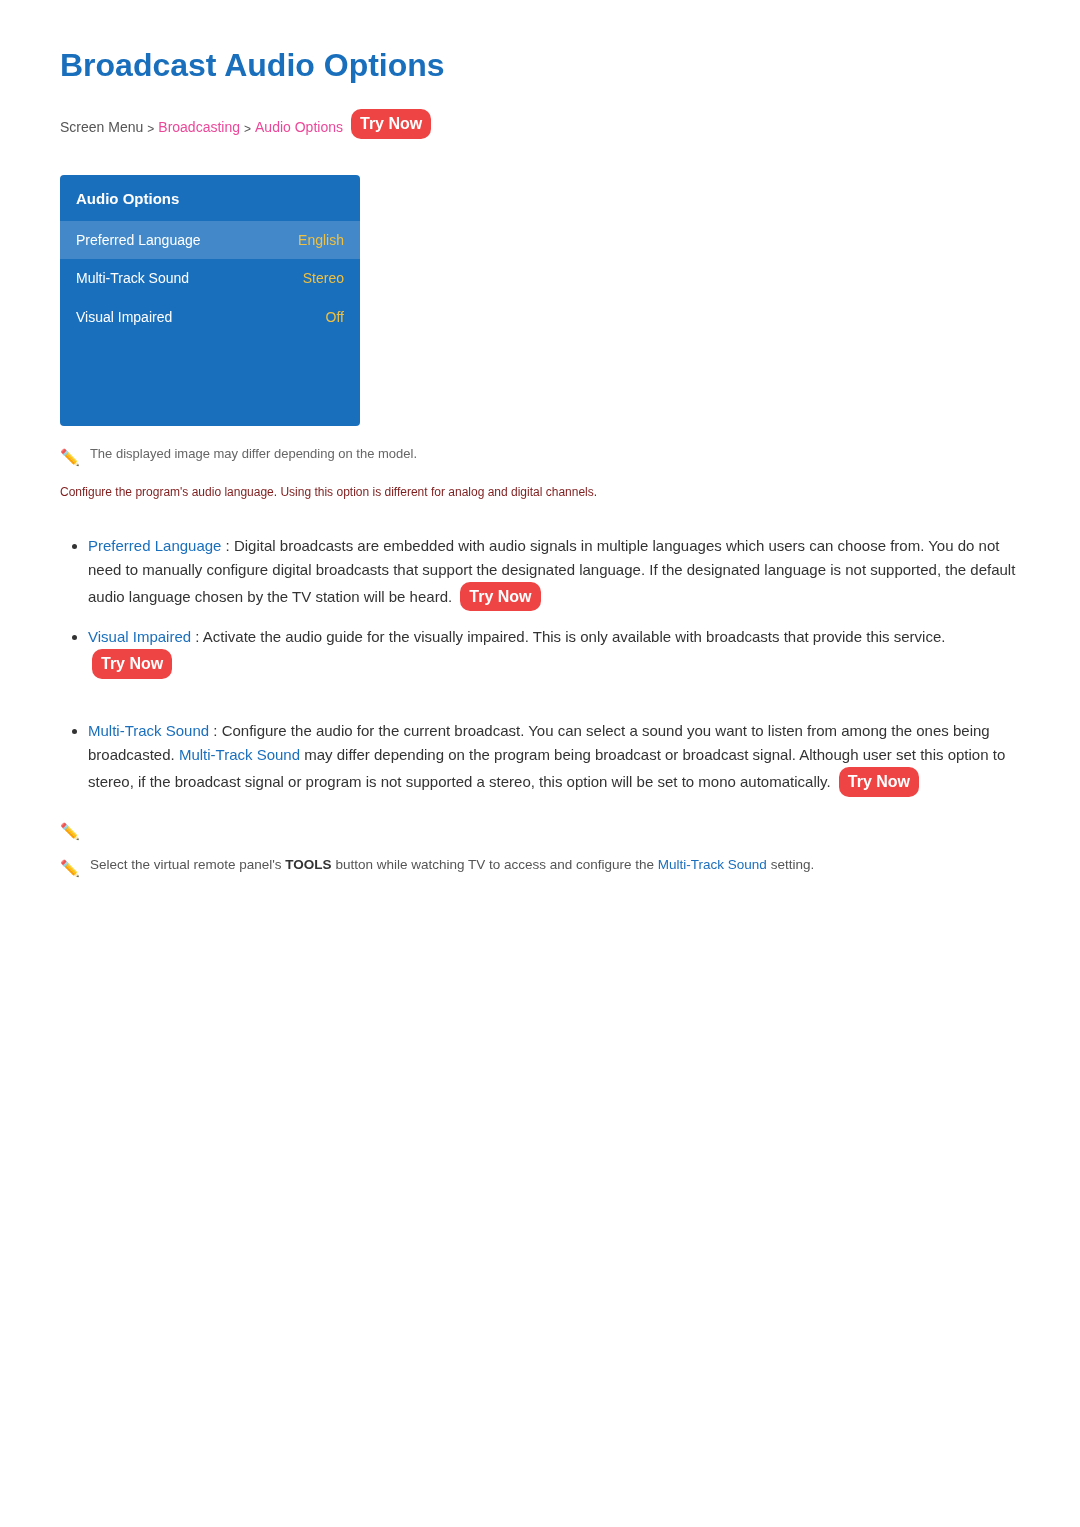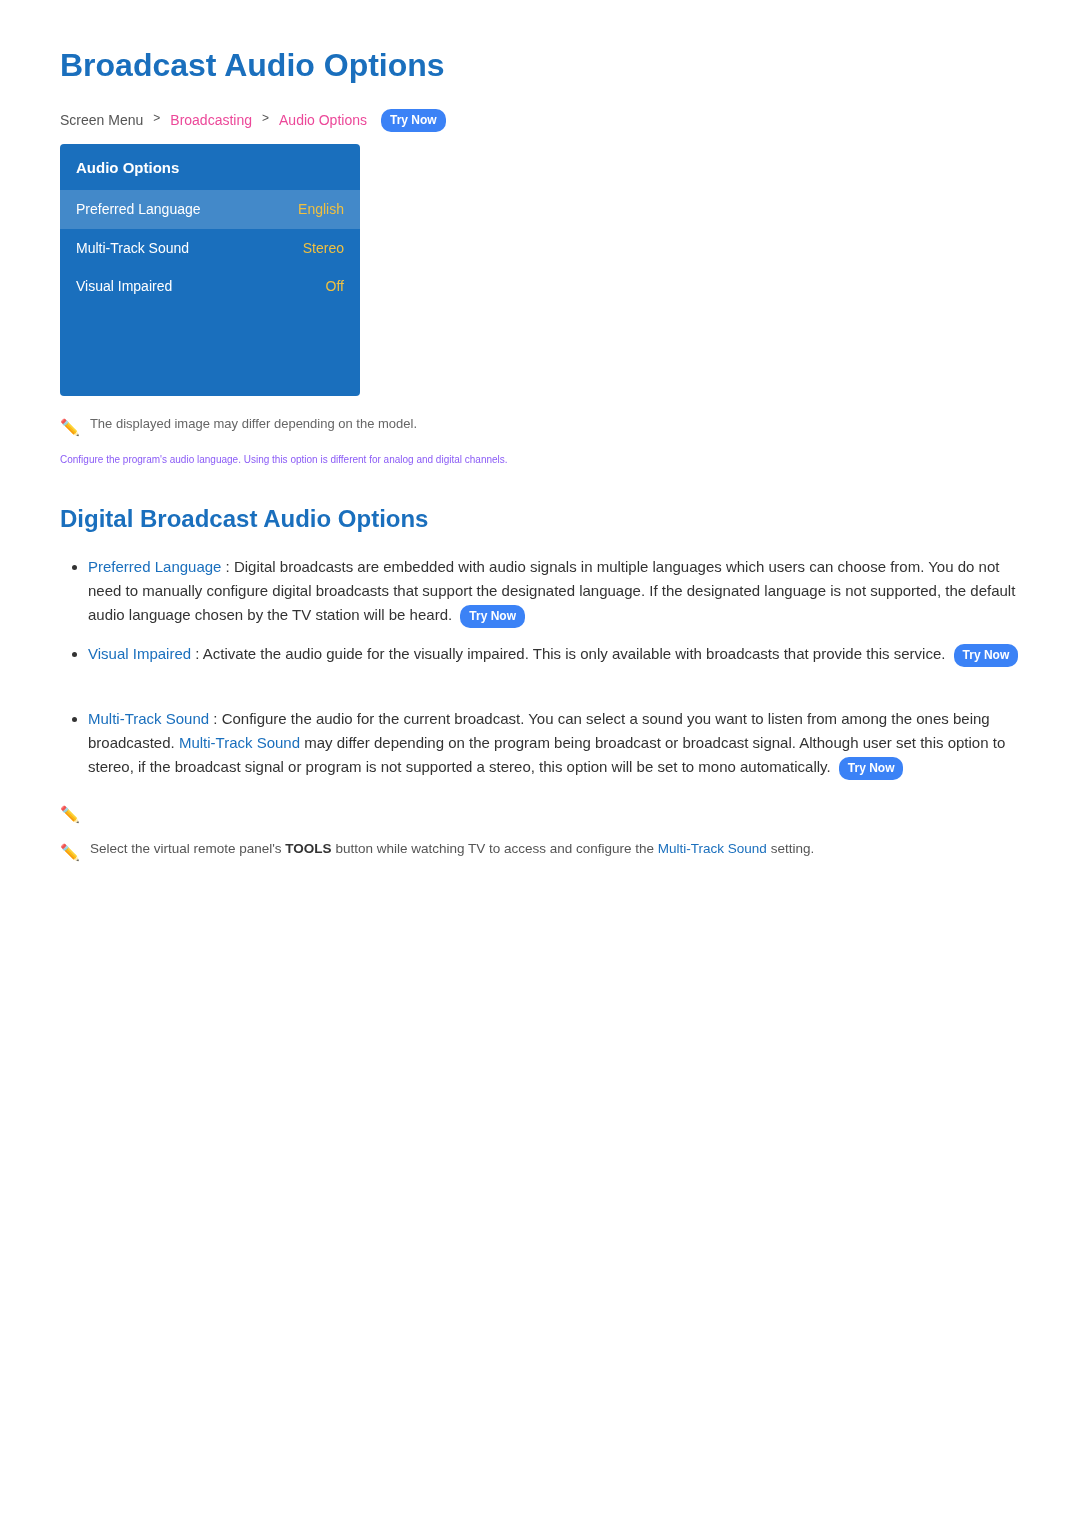--- a/index.html
+++ b/index.html
@@ -15,40 +15,40 @@
 
     h1 {
       color: #1a6fbd;
       font-size: 32px;
       font-weight: 600;
       margin-bottom: 18px;
     }
 
     .breadcrumb {
       display: flex;
-      align-items: flex-start;
-      gap: 10px;
+      align-items: flex-end;
+      gap: 4px;
       font-size: 14px;
       color: #555;
-      margin-bottom: 12px;
+      margin-bottom: 36px;
     }
     .breadcrumb .bc-link {
       color: #ec4899;
       font-weight: 500;
     }
     .breadcrumb .bc-sep {
       color: #555;
       font-size: 12px;
     }
 
     .try-now-badge {
       display: inline-block;
-      background: #3b82f6;
-      color: #ffffff;
-      font-size: 12px;
+      background: #ef4444;
+      color: #ffffff;
+      font-size: 16px;
       font-weight: 600;
       padding: 2px 9px;
       border-radius: 10px;
       margin-left: 4px;
     }
 
     .menu-box {
       background: #1a6fbd;
       color: #ffffff;
       width: 300px;
@@ -91,22 +91,22 @@
       margin-bottom: 10px;
     }
     .note-icon {
       font-size: 16px;
       color: #888;
       margin-top: 1px;
       flex-shrink: 0;
     }
 
     .description {
-      font-size: 10px;
-      color: #8b5cf6;
+      font-size: 12px;
+      color: #7f1d1d;
       margin-bottom: 32px;
       margin-top: 12px;
     }
 
     h2 {
       color: #1a6fbd;
       font-size: 24px;
       font-weight: 600;
       margin-bottom: 16px;
     }
@@ -185,21 +185,20 @@
 </div>
 
 <div class="note-row">
   <span class="note-icon">✏️</span>
   <span>The displayed image may differ depending on the model.</span>
 </div>
 
 <p class="description">Configure the program's audio language. Using this option is different for analog and digital channels.</p>
 
 <div class="section-block">
-  <h2>Digital Broadcast Audio Options</h2>
   <ul class="section-list">
     <li>
       <span class="item-title">Preferred Language</span>
       <span>: Digital broadcasts are embedded with audio signals in multiple languages which users can choose from. You do not need to manually configure digital broadcasts that support the designated language. If the designated language is not supported, the default audio language chosen by the TV station will be heard.</span>
       <span class="try-now-badge">Try Now</span>
     </li>
     <li>
       <span class="item-title">Visual Impaired</span>
       <span>: Activate the audio guide for the visually impaired. This is only available with broadcasts that provide this service.</span>
       <span class="try-now-badge">Try Now</span>

